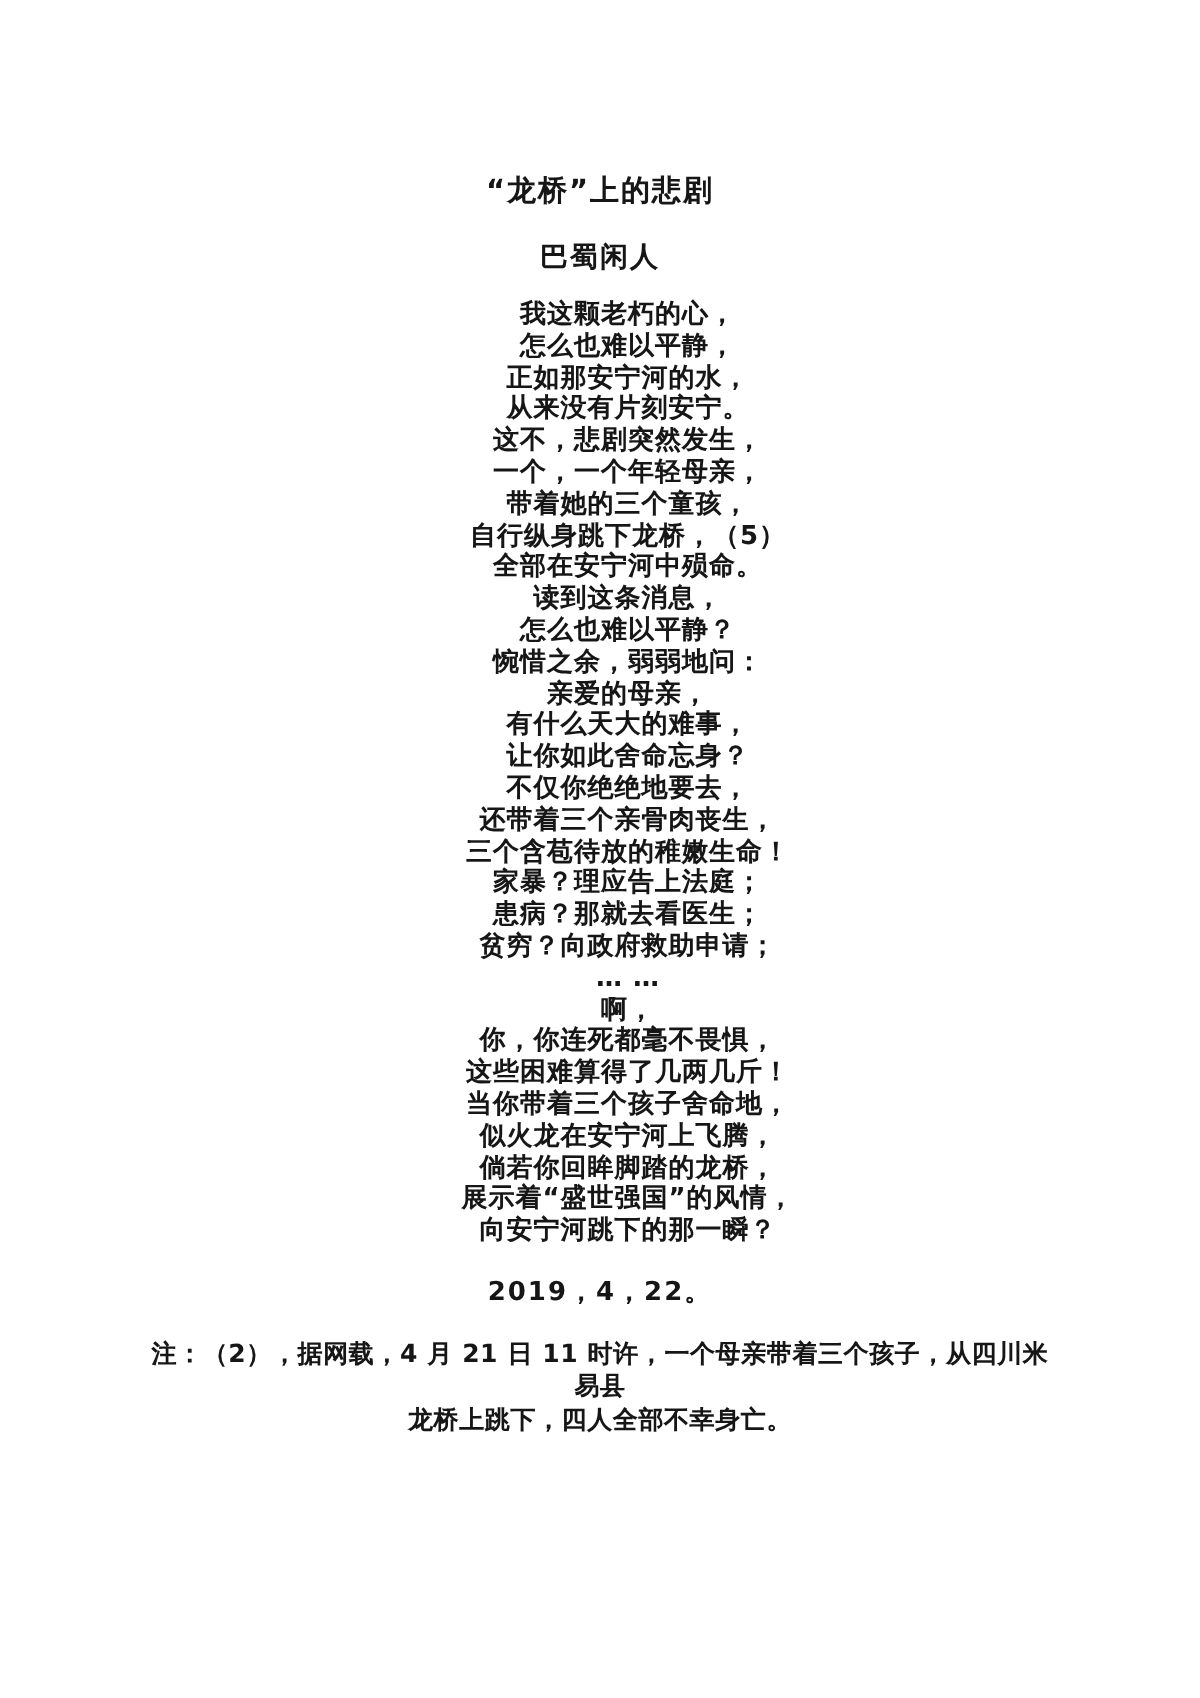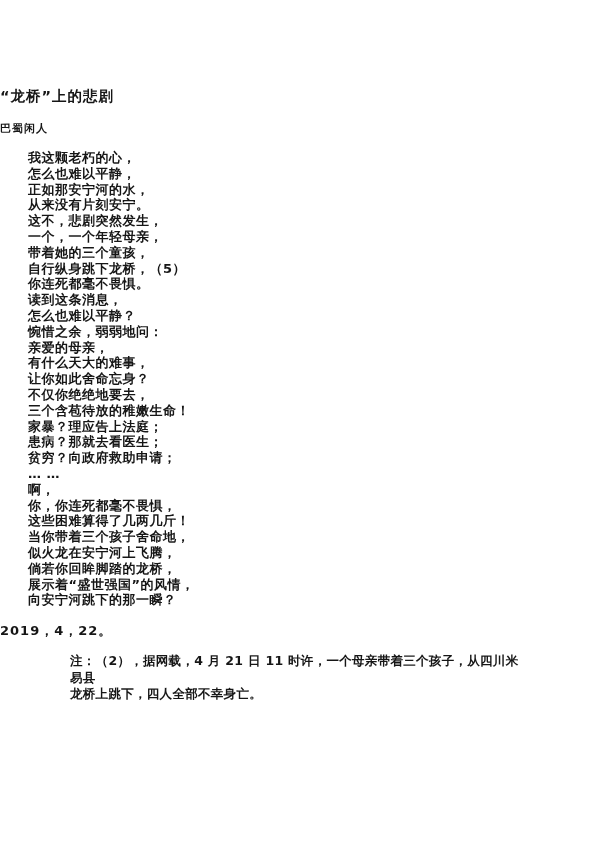--- a/index.html
+++ b/index.html
@@ -10,32 +10,33 @@
     .page {
       position: relative;
       width: 600px;
       height: 849px;
       margin: 0 auto;
       background: #ffffff;
       overflow: hidden;
       font-family: "DejaVu Sans", "Liberation Sans", sans-serif;
       font-weight: 700;
       color: #161616;
+      text-align: center;
     }
     .title {
       margin: 0;
       padding-top: 87px;
       font-size: 14.5px;
       line-height: 18px;
       letter-spacing: 1px;
       font-weight: 700;
     }
     .author {
       margin-top: 15px;
-      font-size: 11px;
+      font-size: 14px;
       line-height: 18px;
       letter-spacing: 1px;
     }
     .poem {
       margin-top: 12px;
     }
     .poem > div {
       font-size: 13px;
       line-height: 15.8px;
       letter-spacing: 0.5px;
@@ -69,28 +70,29 @@
 
   <div class="poem">
       <div>我这颗老朽的心，</div>
       <div>怎么也难以平静，</div>
       <div>正如那安宁河的水，</div>
       <div>从来没有片刻安宁。</div>
       <div>这不，悲剧突然发生，</div>
       <div>一个，一个年轻母亲，</div>
       <div>带着她的三个童孩，</div>
       <div>自行纵身跳下龙桥，（5）</div>
-      <div>你连死都毫不畏惧。</div>
+      <div>全部在安宁河中殒命。</div>
       <div>读到这条消息，</div>
       <div>怎么也难以平静？</div>
       <div>惋惜之余，弱弱地问：</div>
       <div>亲爱的母亲，</div>
       <div>有什么天大的难事，</div>
       <div>让你如此舍命忘身？</div>
       <div>不仅你绝绝地要去，</div>
+      <div>还带着三个亲骨肉丧生，</div>
       <div>三个含苞待放的稚嫩生命！</div>
       <div>家暴？理应告上法庭；</div>
       <div>患病？那就去看医生；</div>
       <div>贫穷？向政府救助申请；</div>
       <div>… …</div>
       <div>啊，</div>
       <div>你，你连死都毫不畏惧，</div>
       <div>这些困难算得了几两几斤！</div>
       <div>当你带着三个孩子舍命地，</div>
       <div>似火龙在安宁河上飞腾，</div>

